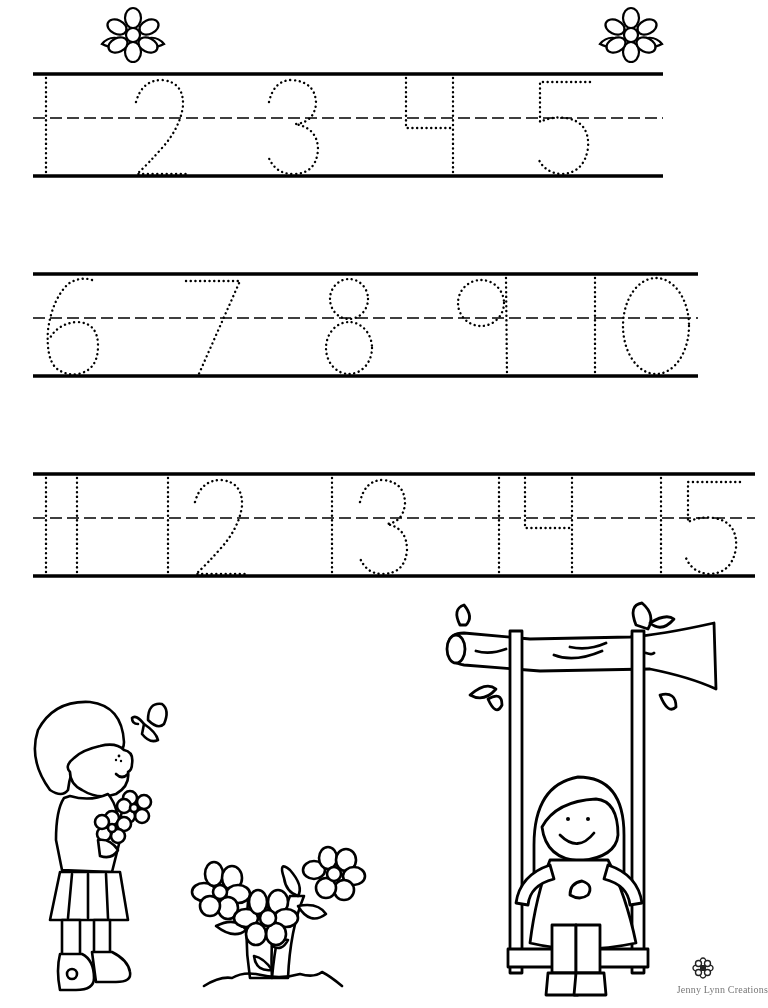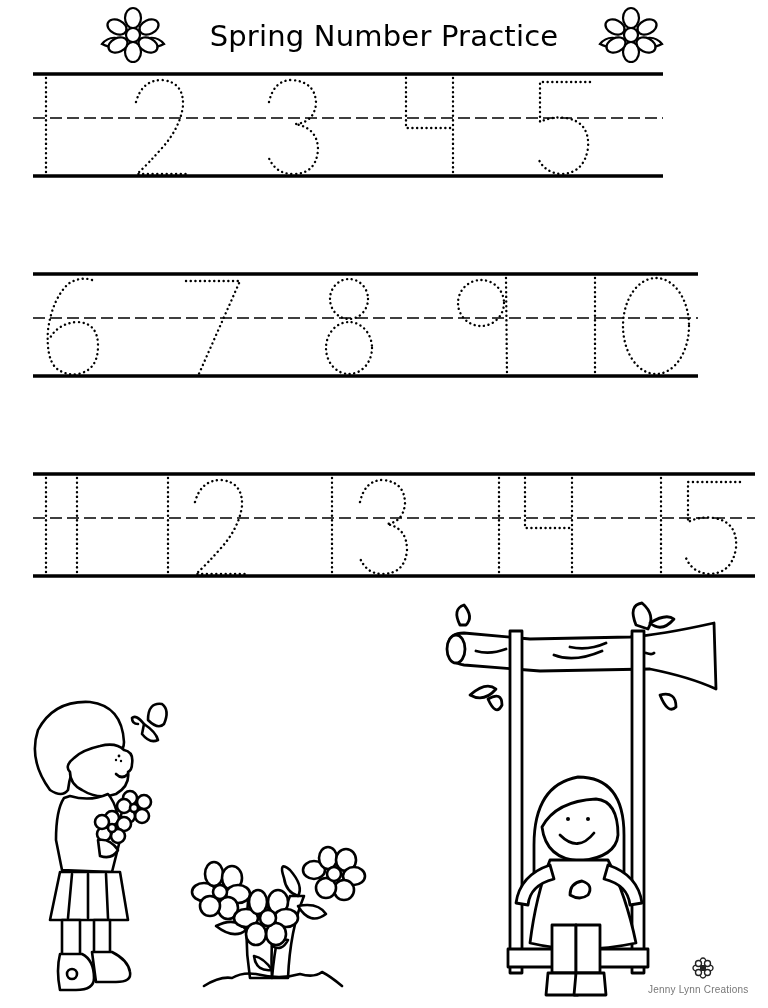--- a/index.html
+++ b/index.html
@@ -6,42 +6,41 @@
   body { width: 768px; height: 1008px; position: relative; overflow: hidden;
          font-family: "DejaVu Sans", sans-serif; color: #000; }
   .header { position: absolute; left: 0; top: 0; width: 768px; height: 70px; }
   .title { position: absolute; left: 190px; top: 14px; width: 388px; text-align: center;
            font-family: "DejaVu Sans", sans-serif; font-size: 29px; letter-spacing: 0.2px;
            font-weight: normal; line-height: 44px; color: #000; }
   .flower-icon { position: absolute; top: 4px; }
   .row { position: absolute; left: 0; width: 768px; height: 120px; }
   .row svg { position: absolute; left: 0; top: 0; }
   .art { position: absolute; }
-  .watermark { position: absolute; left: 648px; top: 984px; width: 120px; text-align: left;
-               font-family: Liberation Sans, sans-serif; font-size: 10px; color: #777; letter-spacing: 0.2px; }
+  .watermark { position: absolute; left: 648px; top: 984px; width: 120px; text-align: right;
+               font-family: Liberation Serif, serif; font-size: 10px; color: #777; letter-spacing: 0.2px; }
   .wm-flower { position: absolute; left: 692px; top: 957px; }
 </style>
 </head>
 <body>
 
 <div class="header">
   <svg class="flower-icon" style="left:98px" width="70" height="64" viewBox="0 0 70 64">
     <g fill="#fff" stroke="#000" stroke-width="2.2">
       <path d="M4 40 Q12 30 26 36 Q20 48 4 40 Z"></path>
       <path d="M66 40 Q58 30 44 36 Q50 48 66 40 Z"></path>
       <ellipse cx="35" cy="14" rx="8" ry="10"></ellipse>
       <ellipse cx="35" cy="48" rx="8" ry="10"></ellipse>
       <ellipse cx="19" cy="23" rx="10" ry="7" transform="rotate(25 19 23)"></ellipse>
       <ellipse cx="51" cy="23" rx="10" ry="7" transform="rotate(-25 51 23)"></ellipse>
       <ellipse cx="20" cy="41" rx="10" ry="7" transform="rotate(-25 20 41)"></ellipse>
       <ellipse cx="50" cy="41" rx="10" ry="7" transform="rotate(25 50 41)"></ellipse>
       <circle cx="35" cy="31" r="7"></circle>
     </g>
   </svg>
-  <div class="title">Spring Number Practice</div>
   <svg class="flower-icon" style="left:596px" width="70" height="64" viewBox="0 0 70 64">
     <g fill="#fff" stroke="#000" stroke-width="2.2">
       <path d="M4 40 Q12 30 26 36 Q20 48 4 40 Z"></path>
       <path d="M66 40 Q58 30 44 36 Q50 48 66 40 Z"></path>
       <ellipse cx="35" cy="14" rx="8" ry="10"></ellipse>
       <ellipse cx="35" cy="48" rx="8" ry="10"></ellipse>
       <ellipse cx="19" cy="23" rx="10" ry="7" transform="rotate(25 19 23)"></ellipse>
       <ellipse cx="51" cy="23" rx="10" ry="7" transform="rotate(-25 51 23)"></ellipse>
       <ellipse cx="20" cy="41" rx="10" ry="7" transform="rotate(-25 20 41)"></ellipse>
       <ellipse cx="50" cy="41" rx="10" ry="7" transform="rotate(25 50 41)"></ellipse>

